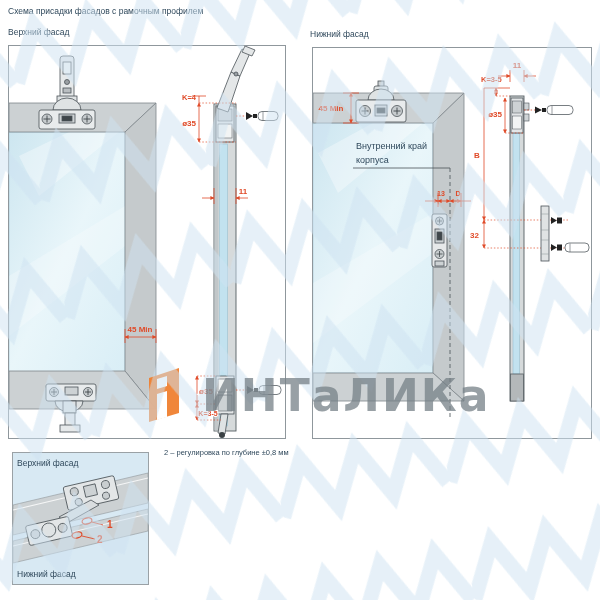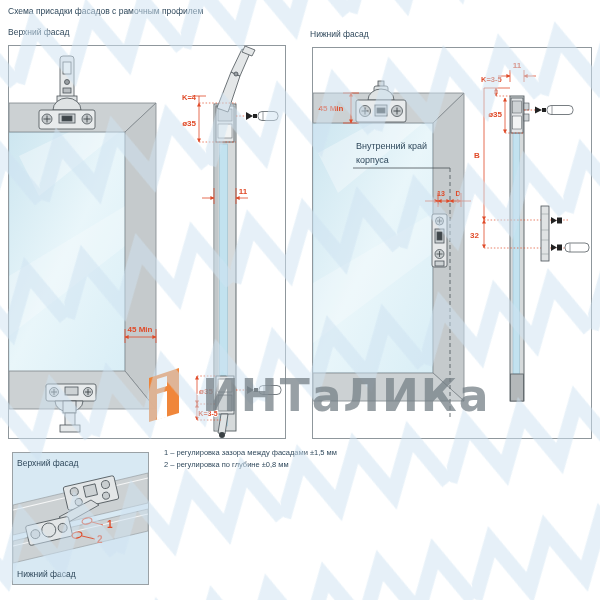--- a/index.html
+++ b/index.html
@@ -323,21 +323,20 @@
       <line x1="69" y1="83" x2="82" y2="86" stroke="#e04a28" stroke-width="0.9"></line>
     </g>
     <text x="94" y="75" font-size="10" class="dim" fill="#e04a28">1</text>
     <text x="84" y="90" font-size="10" class="dim" fill="#e04a28">2</text>
     <text x="4" y="13" font-size="8.5" fill="#30495c">Верхний фасад</text>
     <text x="4" y="124" font-size="8.5" fill="#30495c">Нижний фасад</text>
   </svg>
   </div>
 
   <div class="notes">
-    <div>1 – регулировка зазора между фасадами ±1,5 мм</div>
     <div>2 – регулировка по глубине ±0,8 мм</div>
   </div>
 
   <svg class="zigzag" width="600" height="600">
     <defs>
       <pattern id="zz" width="170" height="120" patternUnits="userSpaceOnUse" patternTransform="rotate(-12)">
         <path d="M0,85 L28,32 L56,85 L84,32 L112,85 L140,32 L168,85" stroke="#cfe3f2" stroke-width="15" fill="none"></path>
       </pattern>
     </defs>
     <rect x="0" y="0" width="600" height="600" fill="url(#zz)"></rect>

